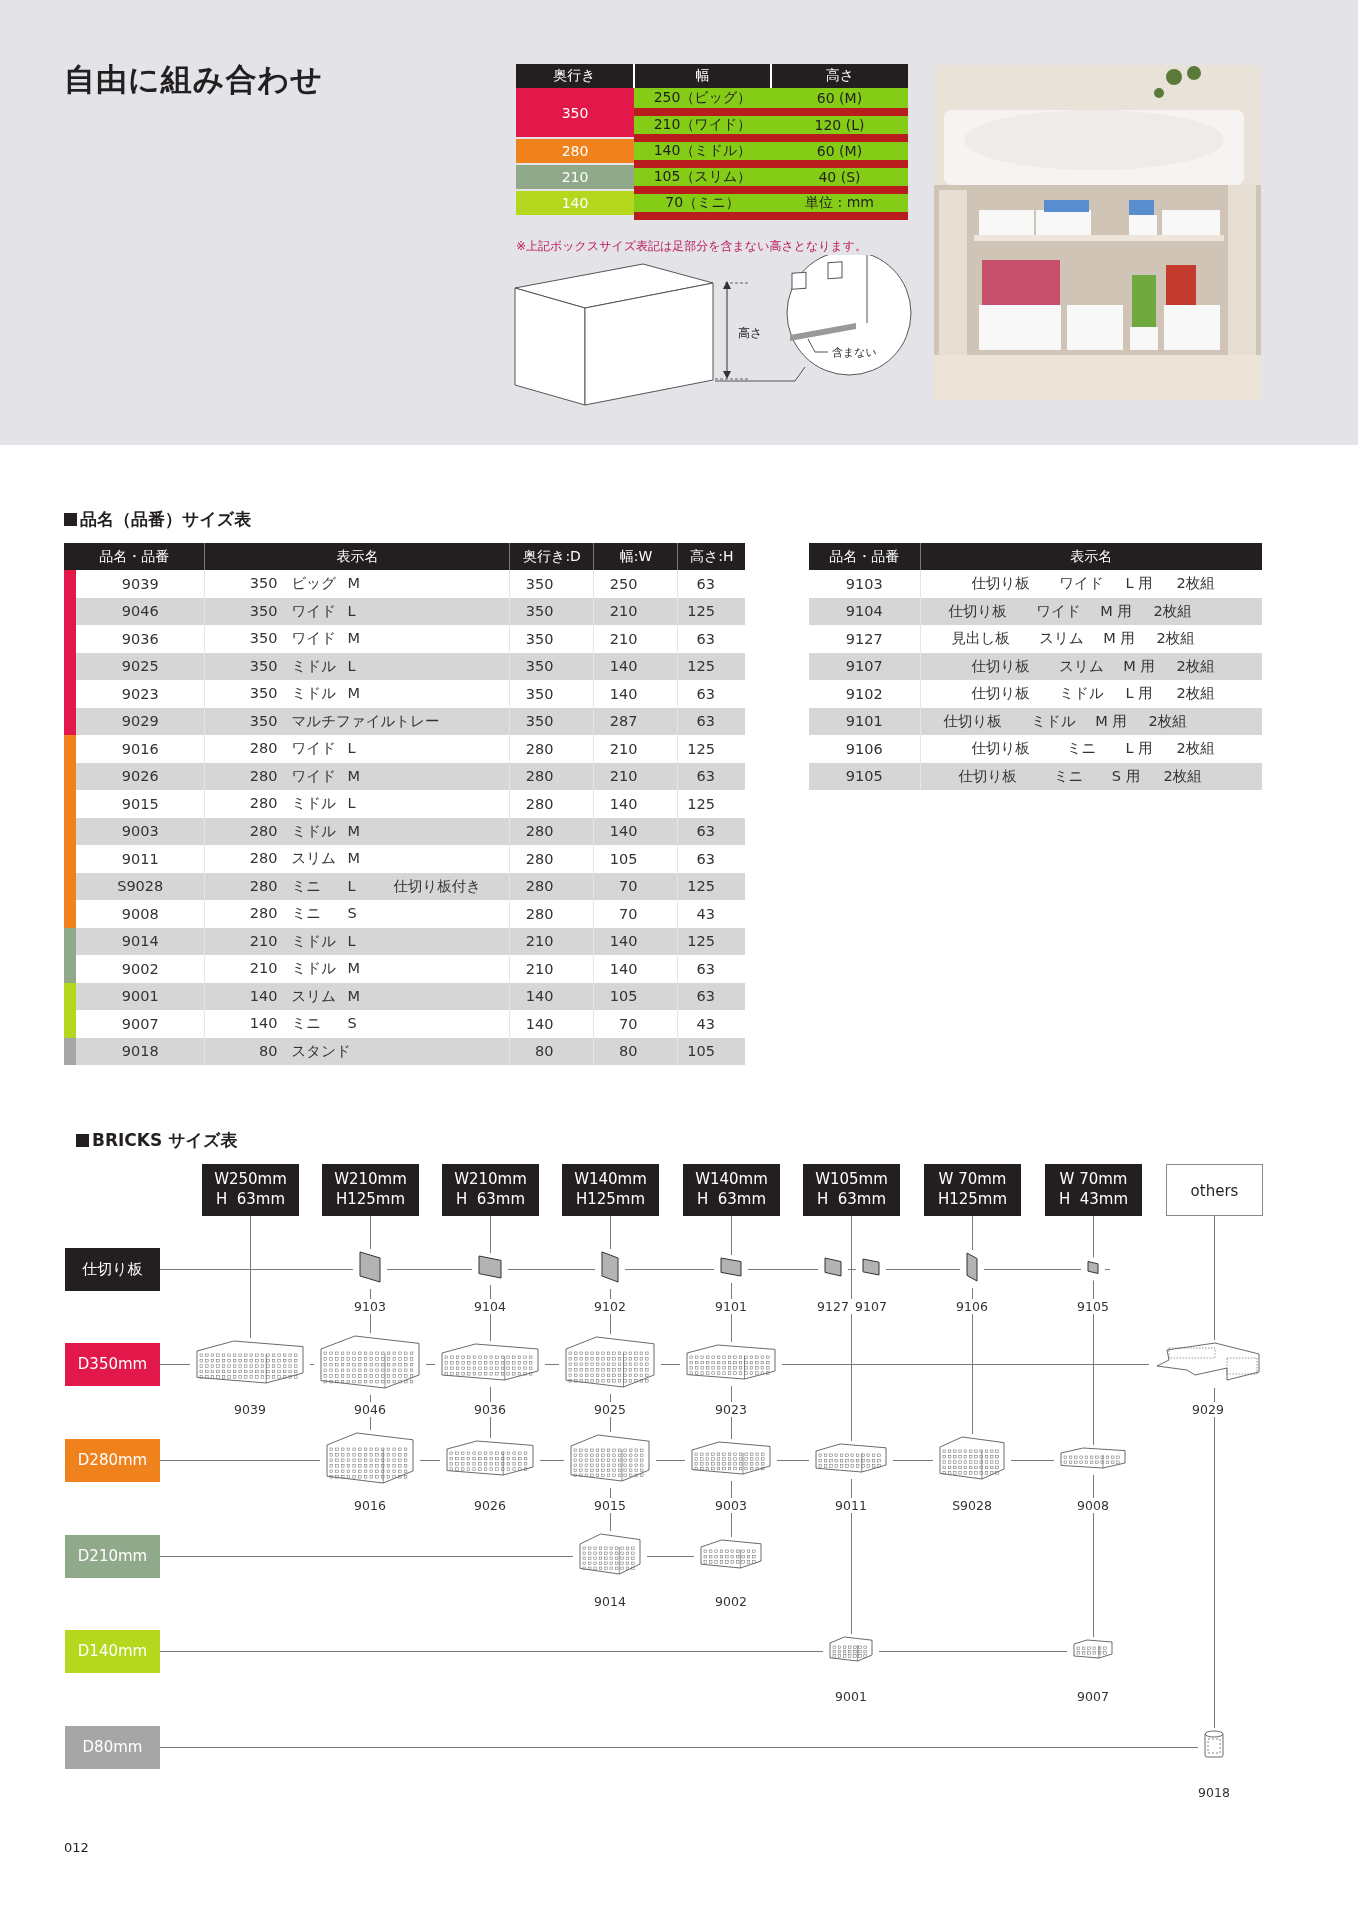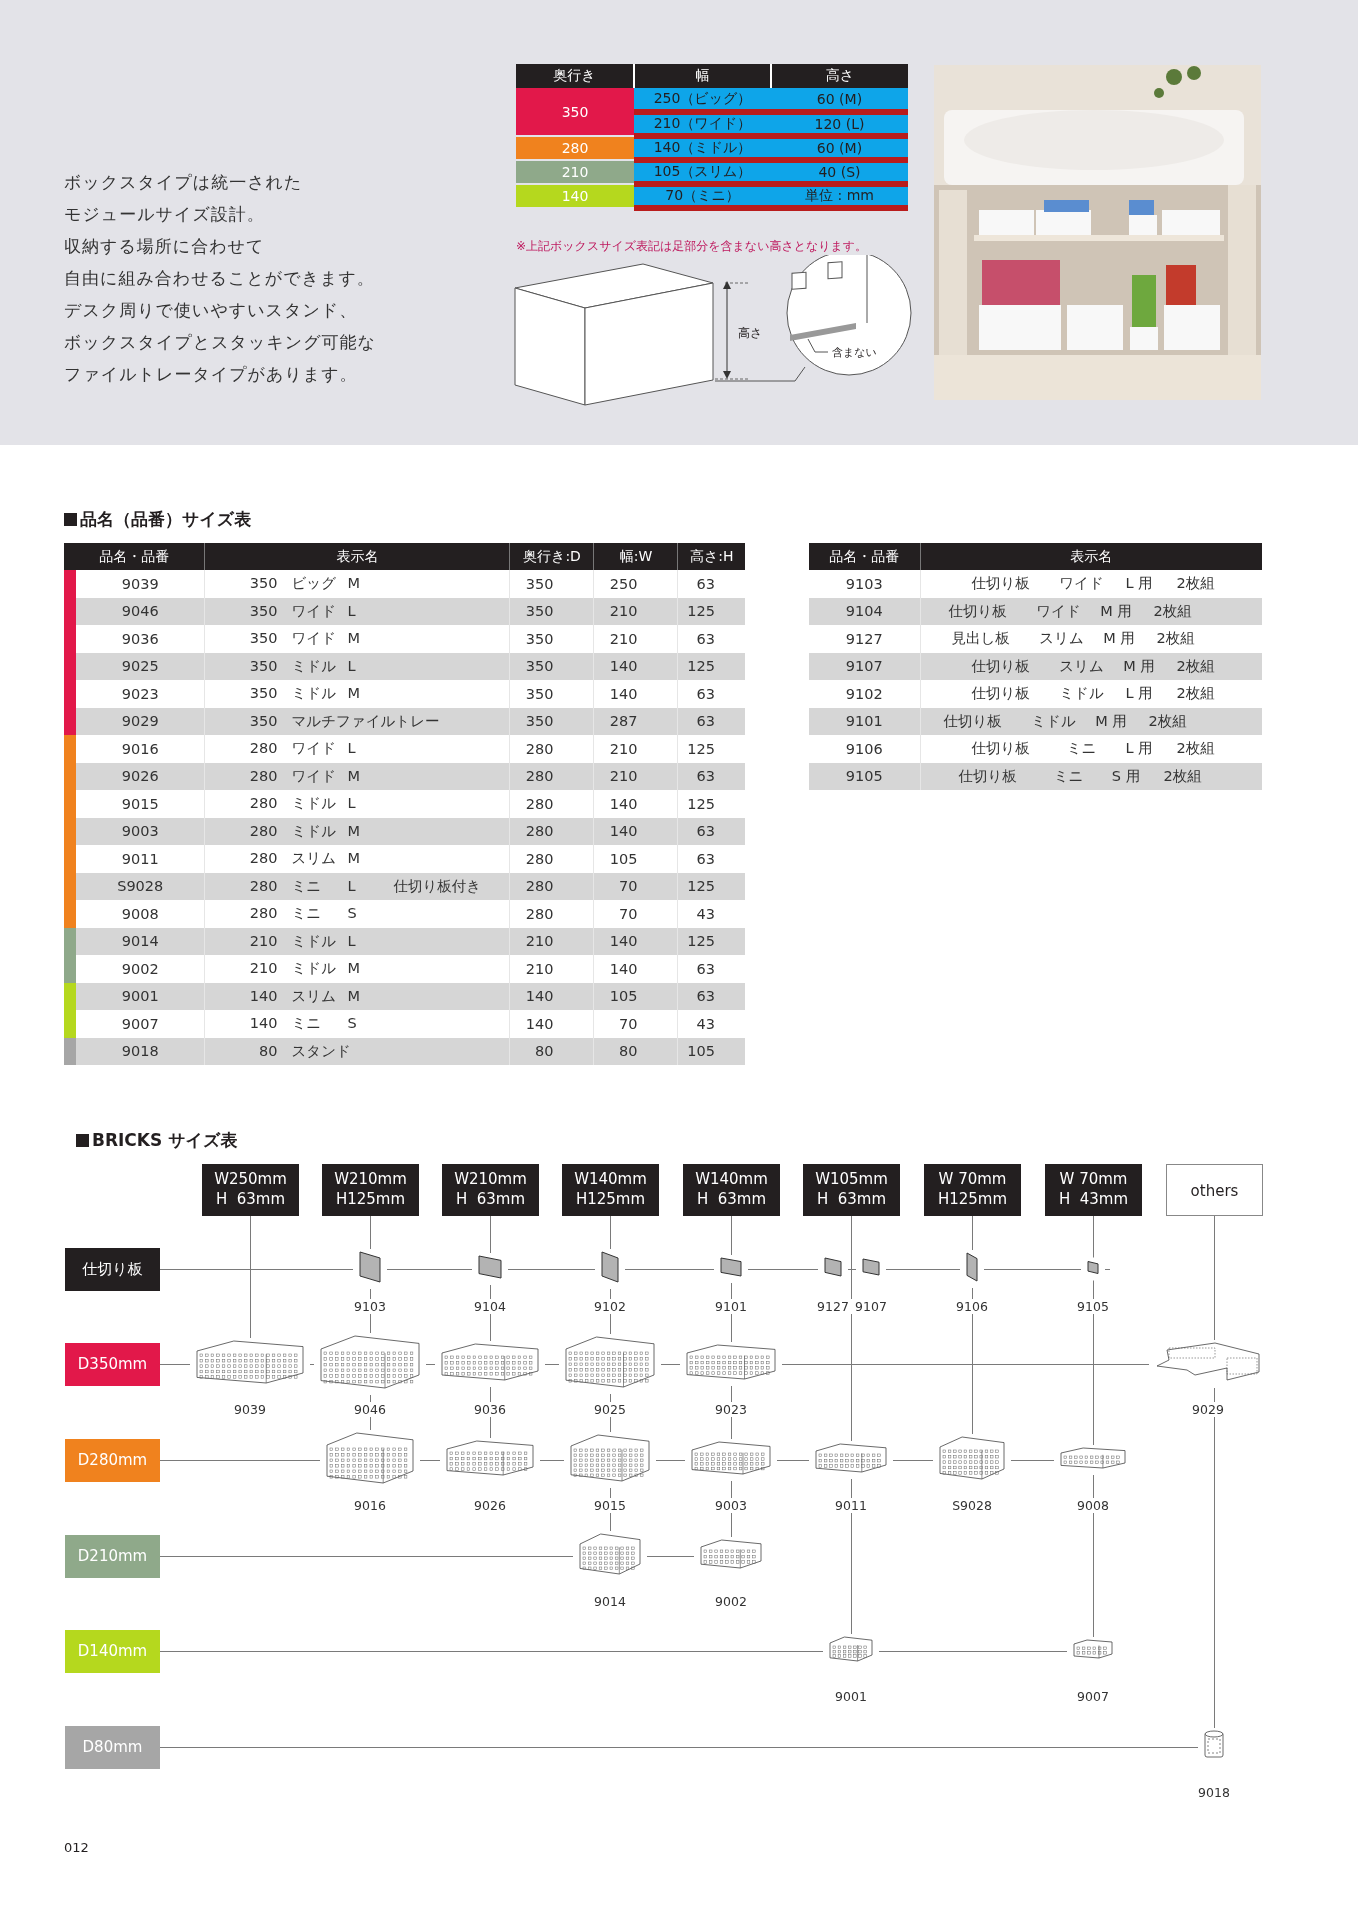--- a/index.html
+++ b/index.html
@@ -8,21 +8,21 @@
   .abs { position: absolute; }
 
   
   .hero { position: absolute; left: 0; top: 0; width: 1358px; height: 445px; background: #e3e3e8; }
   .hero-title { position: absolute; left: 64px; top: 58px; font-size: 31px; font-weight: bold; line-height: 43px; letter-spacing: 1px; color: #231f20; }
   .hero-body { position: absolute; left: 64px; top: 166px; font-size: 17px; line-height: 32px; color: #333; letter-spacing: 1px; }
 
   
   .sum-table { position: absolute; left: 516px; top: 64px; width: 392px; border-collapse: collapse; font-size: 14px; }
   .sum-table th { background: #231f20; color: #fff; font-weight: normal; height: 24px; border-right: 2px solid #fff; }
-  .sum-table td { height: 24px; text-align: center; border-bottom: 6px solid #b91c1c; background: #0ea5e9; }
+  .sum-table td { height: 24px; text-align: center; border-bottom: 8px solid #b91c1c; background: #84cc16; }
   .sum-table td.d { color: #fff; border-bottom: 2px solid #e3e3e8; }
   .sum-note { position: absolute; left: 516px; top: 238px; font-size: 12px; color: #be185d; }
 
   
   .illus { position: absolute; left: 510px; top: 255px; width: 410px; height: 155px; }
   .photo { position: absolute; left: 934px; top: 65px; width: 327px; height: 335px; background: #d8cfc3; overflow: hidden; }
 
   
   .sec-title { position: absolute; font-size: 17px; font-weight: bold; color: #231f20; }
   .sec-title .sq { display: inline-block; width: 13px; height: 13px; background: #231f20; margin-right: 3px; vertical-align: -1px; }
@@ -47,29 +47,21 @@
   .vline { width: 1px; }
   .code-label { position: absolute; font-size: 12.5px; color: #333; transform: translateX(-50%); white-space: nowrap; }
   .item-icon { position: absolute; transform: translate(-50%, -50%); background: #fff; }
   .page-num { position: absolute; left: 64px; top: 1840px; font-size: 13px; color: #231f20; }
 </style>
 </head>
 <body>
 
 <div class="hero">
   <div class="hero-title">
-  </div>
-  <div class="hero-body">
-    <div>ボックスタイプは統一された</div>
-    <div>モジュールサイズ設計。</div>
-    <div>収納する場所に合わせて</div>
-    <div>自由に組み合わせることができます。</div>
-    <div>デスク周りで使いやすいスタンド、</div>
-    <div>ボックスタイプとスタッキング可能な</div>
-    <div>ファイルトレータイプがあります。</div>
+    <div>自由に組み合わせ</div>
   </div>
 
   <table class="sum-table">
     <tbody>
         <tr>
       <th style="width:118px">奥行き</th>
       <th style="width:137px">幅</th>
       <th style="border-right:none">高さ</th>
     </tr>
     <tr>

